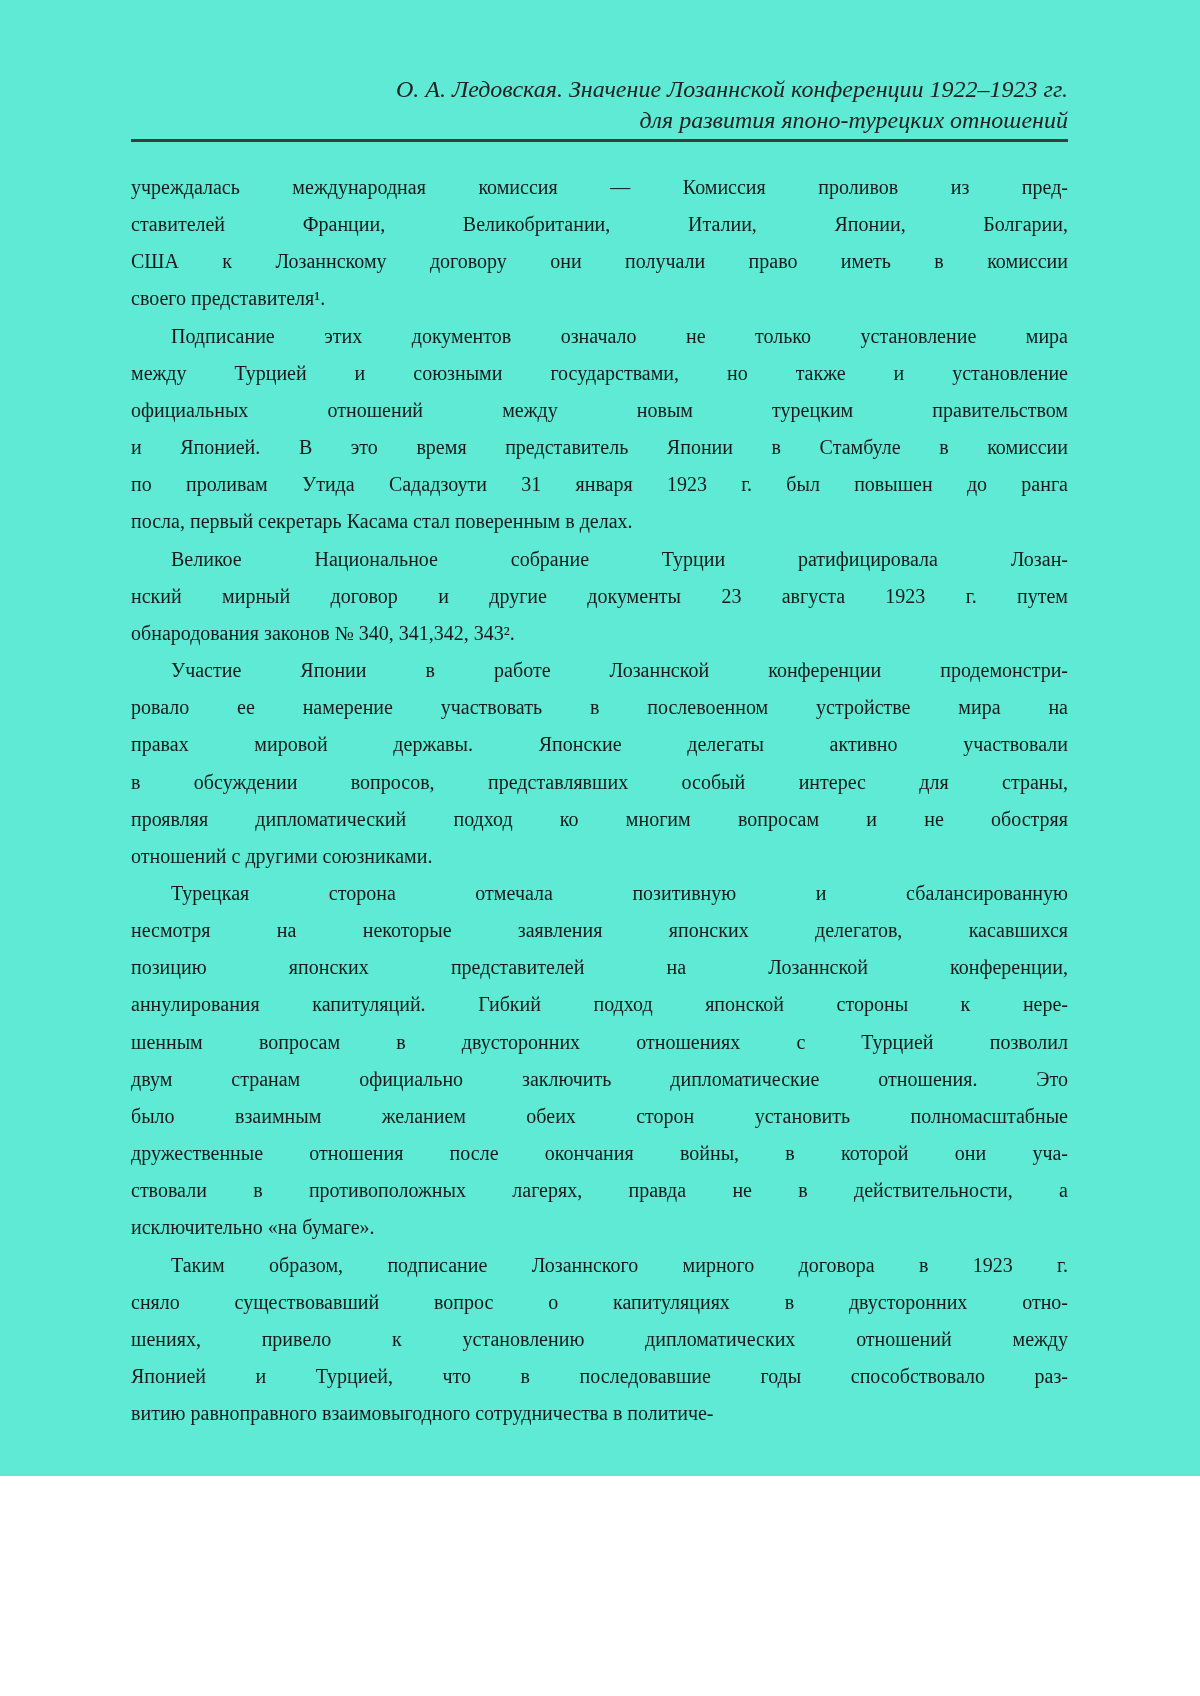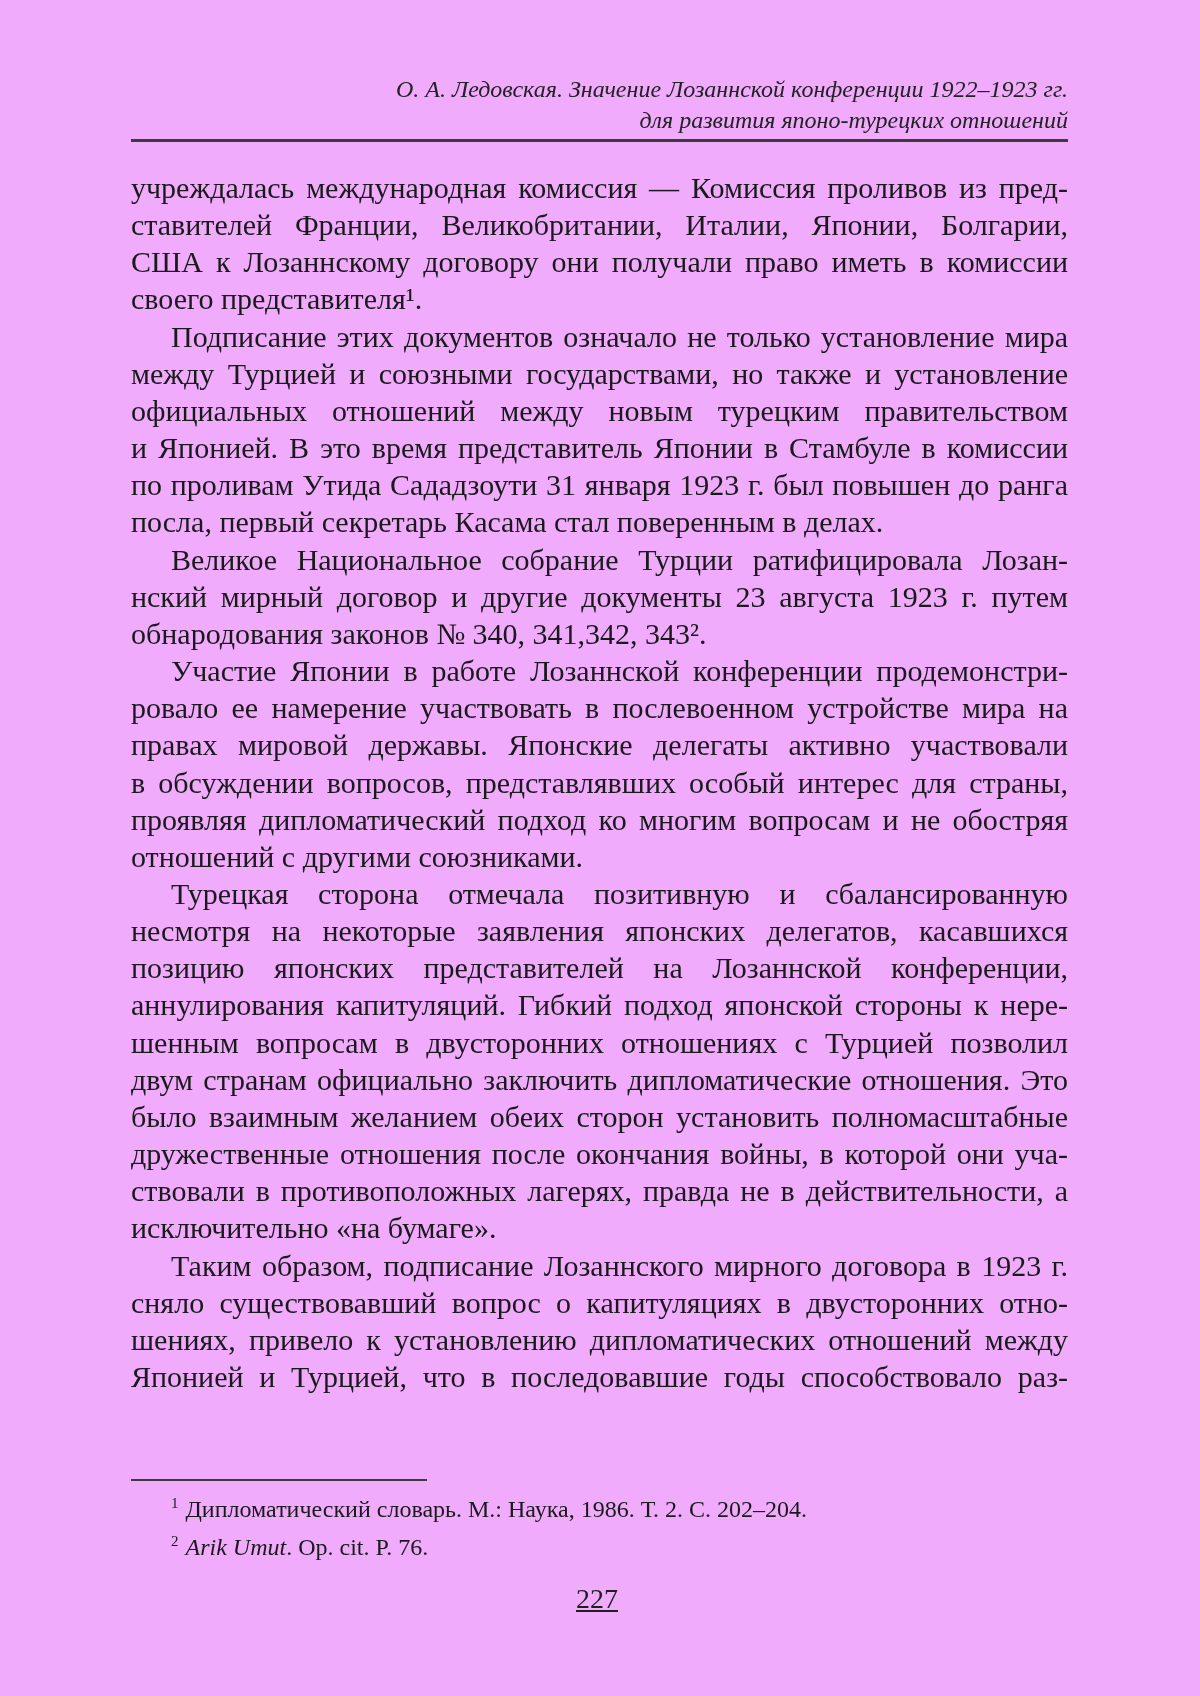--- a/index.html
+++ b/index.html
@@ -1,20 +1,20 @@
 <!DOCTYPE html>
 <html lang="ru"><head>
 <meta charset="utf-8">
 <style>
   html, body { margin: 0; padding: 0; background: #ffffff; }
   .page {
     position: relative;
     width: 1200px;
-    height: 1696px;
-    background: #f0abfc;
+    height: 1476px;
+    background: #5eead4;
     font-family: "Liberation Serif", serif;
     color: #1a1a1a;
     overflow: hidden;
   }
   .running-header {
     position: absolute;
     top: 74px;
     left: 131px;
     width: 937px;
     text-align: right;
@@ -29,21 +29,21 @@
     left: 131px;
     width: 937px;
     height: 3px;
     background: #3c3c3c;
   }
   .body-text {
     position: absolute;
     top: 169px;
     left: 131px;
     width: 937px;
-    font-size: 30px;
+    font-size: 20px;
   }
   .bodyline {
     text-align: justify;
     text-align-last: justify;
     line-height: 37.15px;
     white-space: normal;
   }
   .bodyline.para-end {
     text-align: center;
     text-align-last: left;
@@ -124,20 +124,21 @@
       <div class="bodyline">шенным вопросам в двусторонних отношениях с Турцией позволил</div>
       <div class="bodyline">двум странам официально заключить дипломатические отношения. Это</div>
       <div class="bodyline">было взаимным желанием обеих сторон установить полномасштабные</div>
       <div class="bodyline">дружественные отношения после окончания войны, в которой они уча-</div>
       <div class="bodyline">ствовали в противоположных лагерях, правда не в действительности, а</div>
       <div class="bodyline para-end">исключительно «на бумаге».</div>
       <div class="bodyline indented">Таким образом, подписание Лозаннского мирного договора в 1923 г.</div>
       <div class="bodyline">сняло существовавший вопрос о капитуляциях в двусторонних отно-</div>
       <div class="bodyline">шениях, привело к установлению дипломатических отношений между</div>
       <div class="bodyline">Японией и Турцией, что в последовавшие годы способствовало раз-</div>
+      <div class="bodyline para-end">витию равноправного взаимовыгодного сотрудничества в политиче-</div>
     </main>
 
   <div class="footnote-rule"></div>
 
   <section class="footnotes">
       <div class="footnote"><sup>1</sup><span>Дипломатический словарь. М.: Наука, 1986. Т. 2. С. 202–204.</span></div>
       <div class="footnote"><sup>2</sup><span class="it">Arik Umut</span><span>. Op. cit. P. 76.</span></div>
     </section>
 
   <div class="page-number">227</div>

